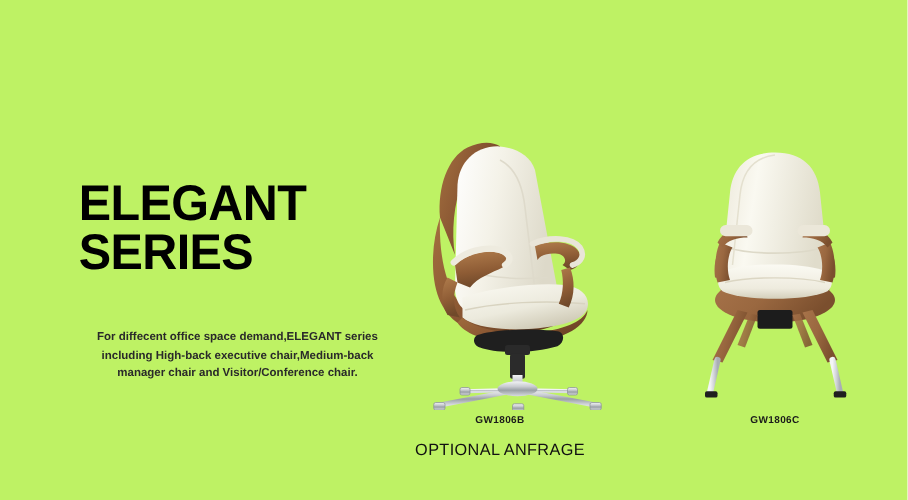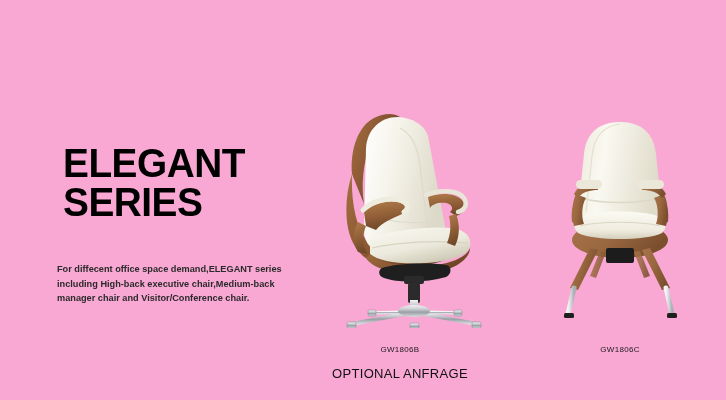--- a/index.html
+++ b/index.html
@@ -4,21 +4,21 @@
 <style>
   html, body {
     margin: 0;
     padding: 0;
     background: #ffffff;
   }
   #page {
     position: relative;
     width: 726px;
     height: 400px;
-    background: #f9a8d4;
+    background: #bef264;
     overflow: hidden;
     font-family: "Liberation Sans", sans-serif;
   }
 
   
   .text-block {
     position: absolute;
     left: 63px;
     top: 144px;
     width: 250px;
@@ -30,29 +30,30 @@
     line-height: 39px;
     letter-spacing: -0.5px;
     color: #000000;
     margin: 0;
     transform: scaleX(0.97);
     transform-origin: left top;
     white-space: pre-line;
   }
   .series-desc {
     position: absolute;
-    left: 57px;
+    left: 67px;
     top: 262px;
     width: 246px;
     font-family: "Liberation Sans", sans-serif;
     font-size: 9.2px;
     font-weight: bold;
     line-height: 14.6px;
     color: #2a2a2a;
     margin: 0;
+    text-align: center;
   }
 
   
   .products {
     position: absolute;
     left: 300px;
     top: 100px;
     width: 420px;
     height: 290px;
     display: flex;
@@ -66,24 +67,24 @@
     align-items: center;
   }
   .chair-stage {
     position: relative;
     width: 200px;
     height: 228px;
   }
   .caption-code {
     font-family: "Liberation Sans", sans-serif;
     font-size: 8px;
-    font-weight: normal;
+    font-weight: bold;
     letter-spacing: 0.3px;
     color: #1a1a1a;
-    margin-top: 17px;
+    margin-top: 3px;
   }
   .caption-label {
     font-family: "Liberation Sans", sans-serif;
     font-size: 13px;
     font-weight: normal;
     letter-spacing: 0.3px;
     color: #111111;
     margin-top: 12px;
     white-space: nowrap;
   }

